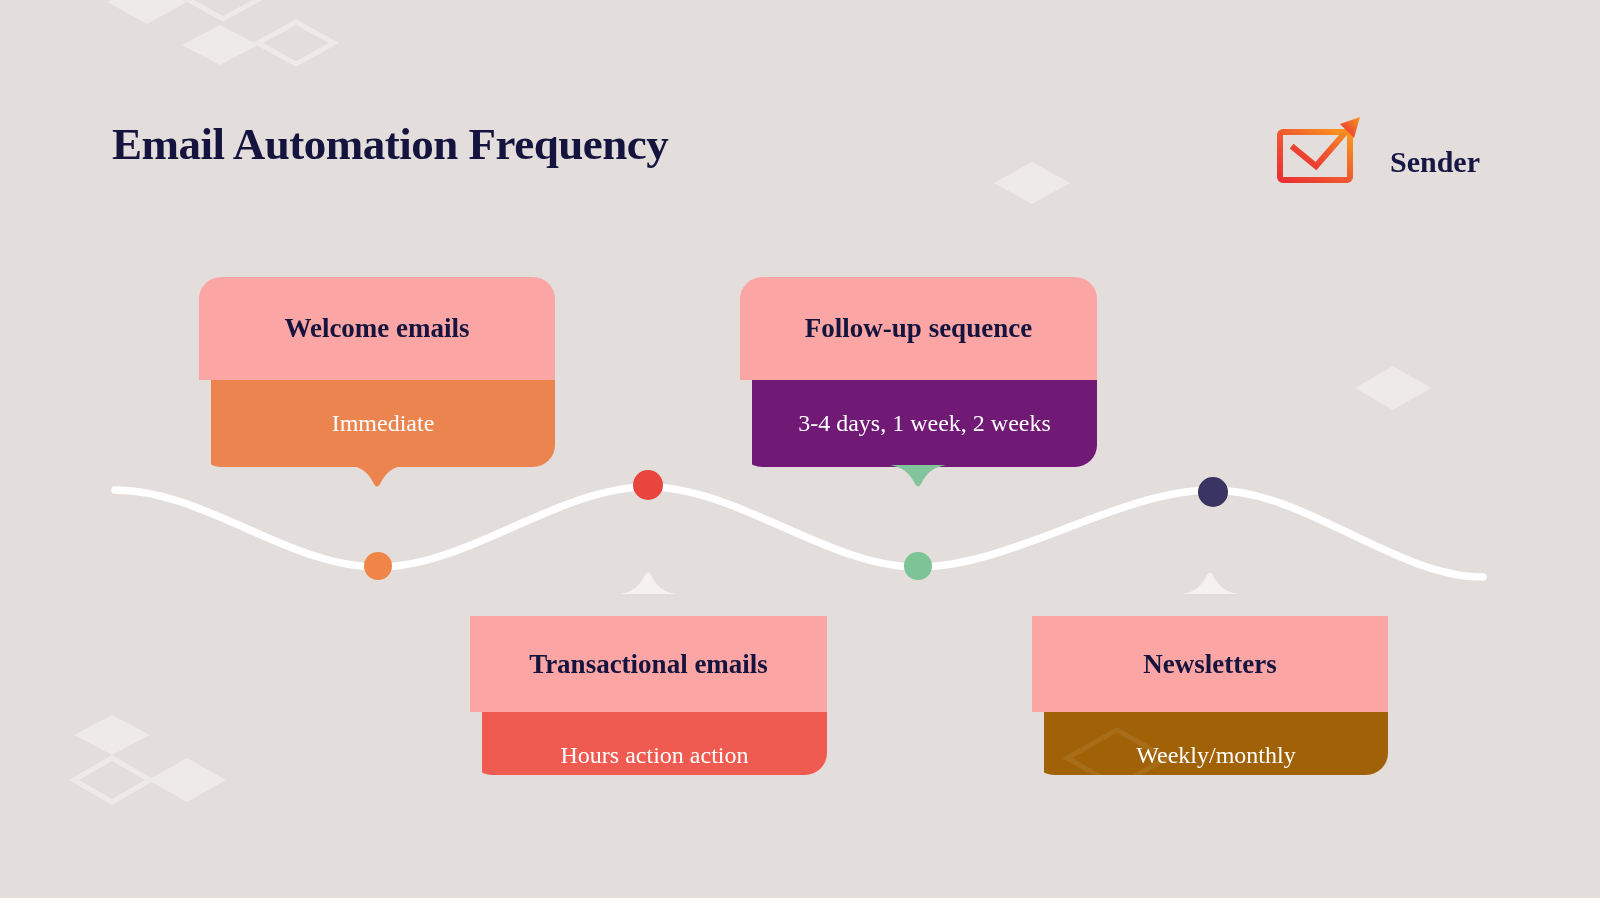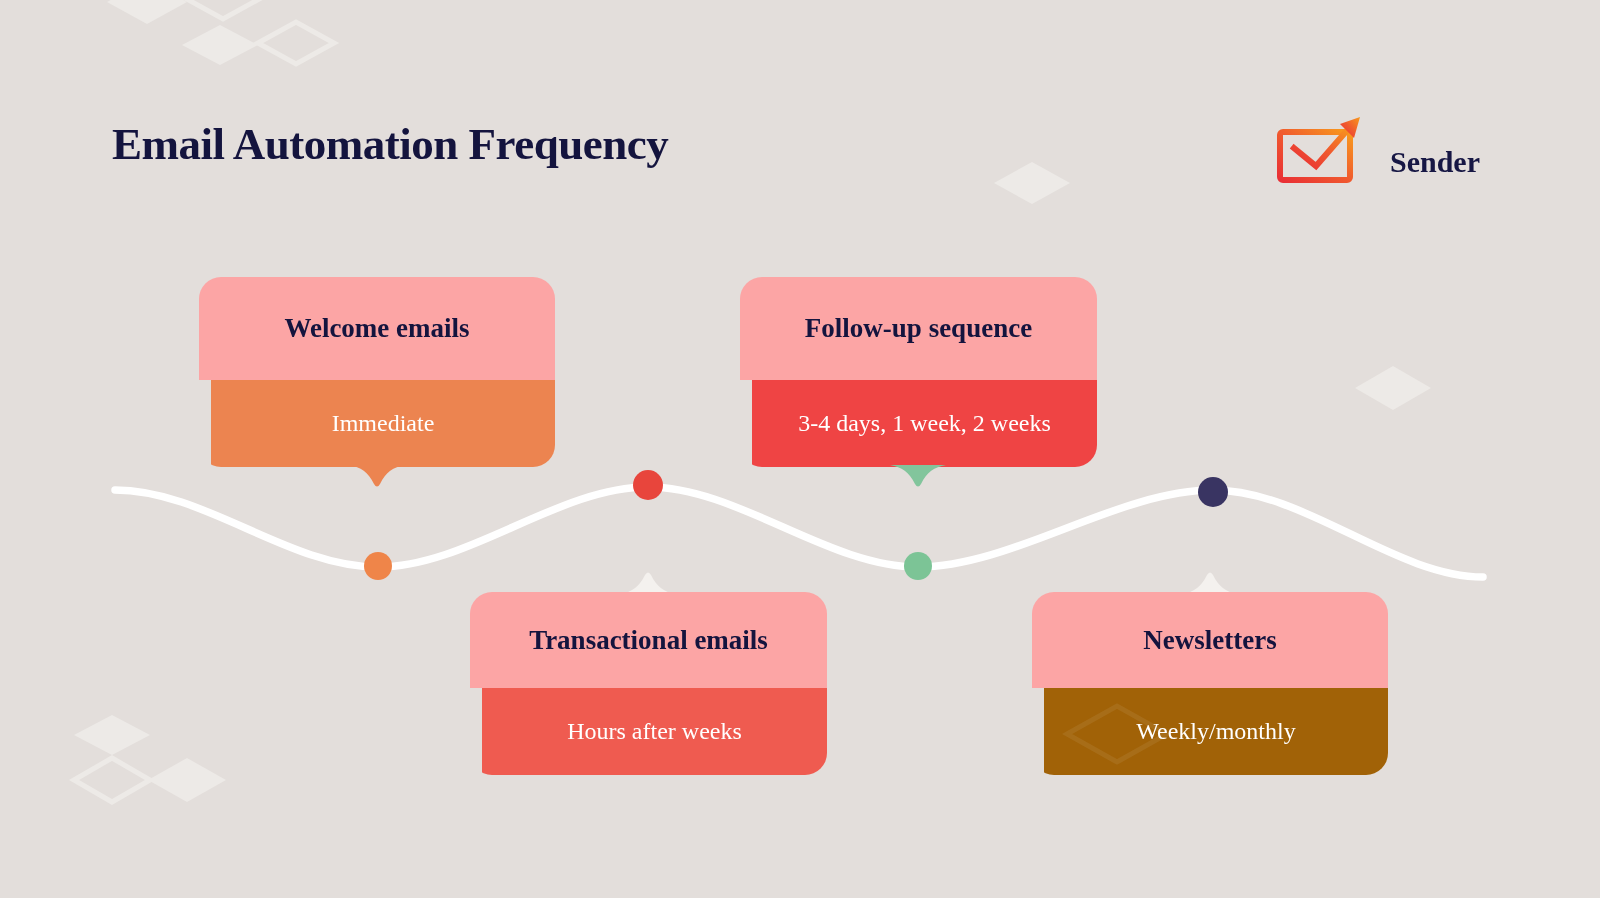--- a/index.html
+++ b/index.html
@@ -26,21 +26,21 @@
   .card-title { font-size:27px; font-weight:700; color:#14143e; white-space:nowrap; }
   .card-value { font-size:24px; font-weight:400; color:#ffffff; white-space:nowrap; }
 
   .card-welcome        { left:199px;  top:277px; width:356px; height:190px; }
   .card-followup       { left:740px;  top:277px; width:357px; height:190px; }
   .card-transactional  { left:470px;  top:592px; width:357px; height:183px; }
   .card-newsletters    { left:1032px; top:592px; width:356px; height:183px; }
 
   .card-welcome .card-top, .card-followup .card-top { height:103px; }
   .card-welcome .card-bottom, .card-followup .card-bottom { height:87px; }
-  .card-transactional .card-top, .card-newsletters .card-top { height:96px; }
+  .card-transactional .card-top, .card-newsletters .card-top { height:96px;margin-top:24px; }
   .card-transactional .card-bottom, .card-newsletters .card-bottom { height:87px; }
 
   .tail { position:absolute; width:56px; height:26px; display:block; }
   .tail-welcome       { left:349px;  top:465px; }
   .tail-followup      { left:890px;  top:465px; }
   .tail-transactional { left:620px;  top:568px; }
   .tail-newsletters   { left:1182px; top:568px; }
 
   .inner-diamond { position:absolute; left:18px; top:2px; pointer-events:none; }
 
@@ -98,37 +98,37 @@
     </div>
   </div>
   <svg class="tail tail-welcome" viewBox="0 0 56 26">
     <path d="M0,0 H56 C44,2 37,7 31,19 Q28,24 25,19 C19,7 12,2 0,0 Z" style="fill: rgb(236, 132, 80);"></path>
   </svg>
 
   <div class="card card-followup">
     <div class="card-top">
       <div class="card-title">Follow-up sequence</div>
     </div>
-    <div class="card-bottom" style="background: #ef4444;">
+    <div class="card-bottom" style="background: #701a75;">
       <div class="card-value">3-4 days, 1 week, 2 weeks</div>
     </div>
   </div>
   <svg class="tail tail-followup" viewBox="0 0 56 26">
     <path d="M0,0 H56 C44,2 37,7 31,19 Q28,24 25,19 C19,7 12,2 0,0 Z" style="fill: rgb(130, 197, 156);"></path>
   </svg>
 
   <svg class="tail tail-transactional" viewBox="0 0 56 26">
     <path d="M0,26 H56 C44,24 37,19 31,7 Q28,2 25,7 C19,19 12,24 0,26 Z" style="fill: rgb(244, 241, 238);"></path>
   </svg>
   <div class="card card-transactional">
     <div class="card-top">
       <div class="card-title">Transactional emails</div>
     </div>
     <div class="card-bottom" style="background: rgb(239, 91, 80);">
-      <div class="card-value">Hours after weeks</div>
+      <div class="card-value">Hours action action</div>
     </div>
   </div>
 
   <svg class="tail tail-newsletters" viewBox="0 0 56 26">
     <path d="M0,26 H56 C44,24 37,19 31,7 Q28,2 25,7 C19,19 12,24 0,26 Z" style="fill: rgb(244, 241, 238);"></path>
   </svg>
   <div class="card card-newsletters">
     <div class="card-top">
       <div class="card-title">Newsletters</div>
     </div>

